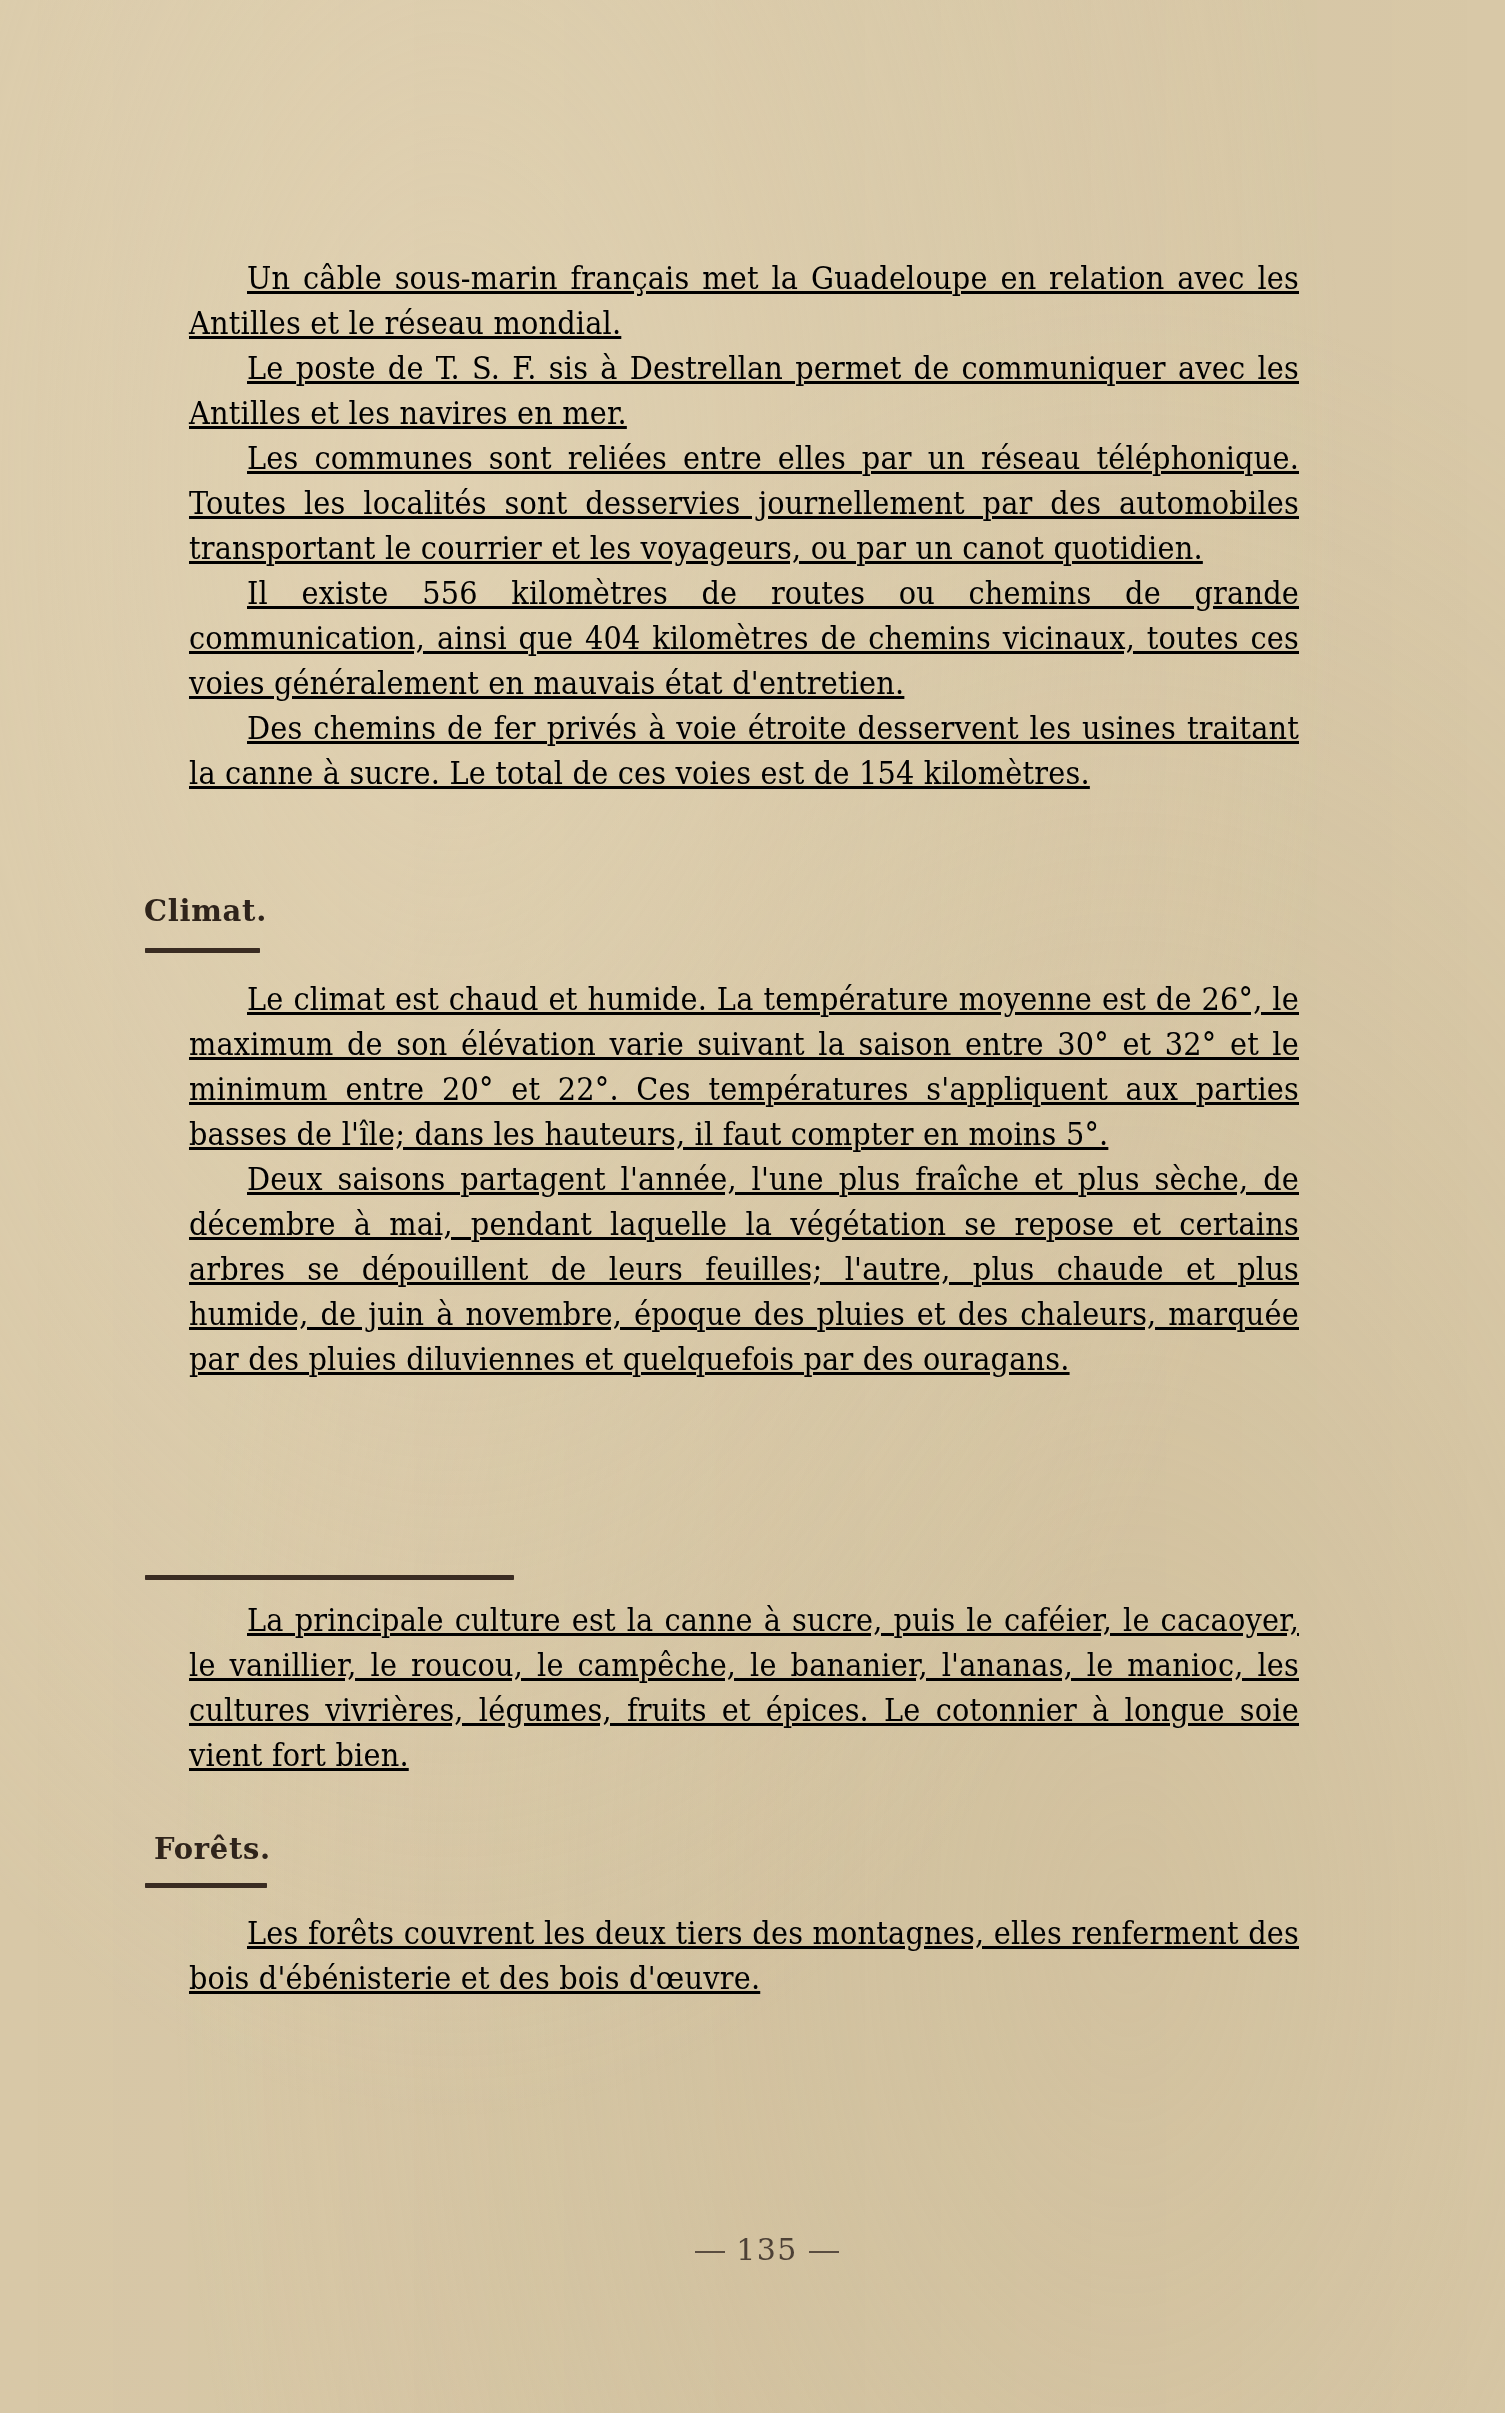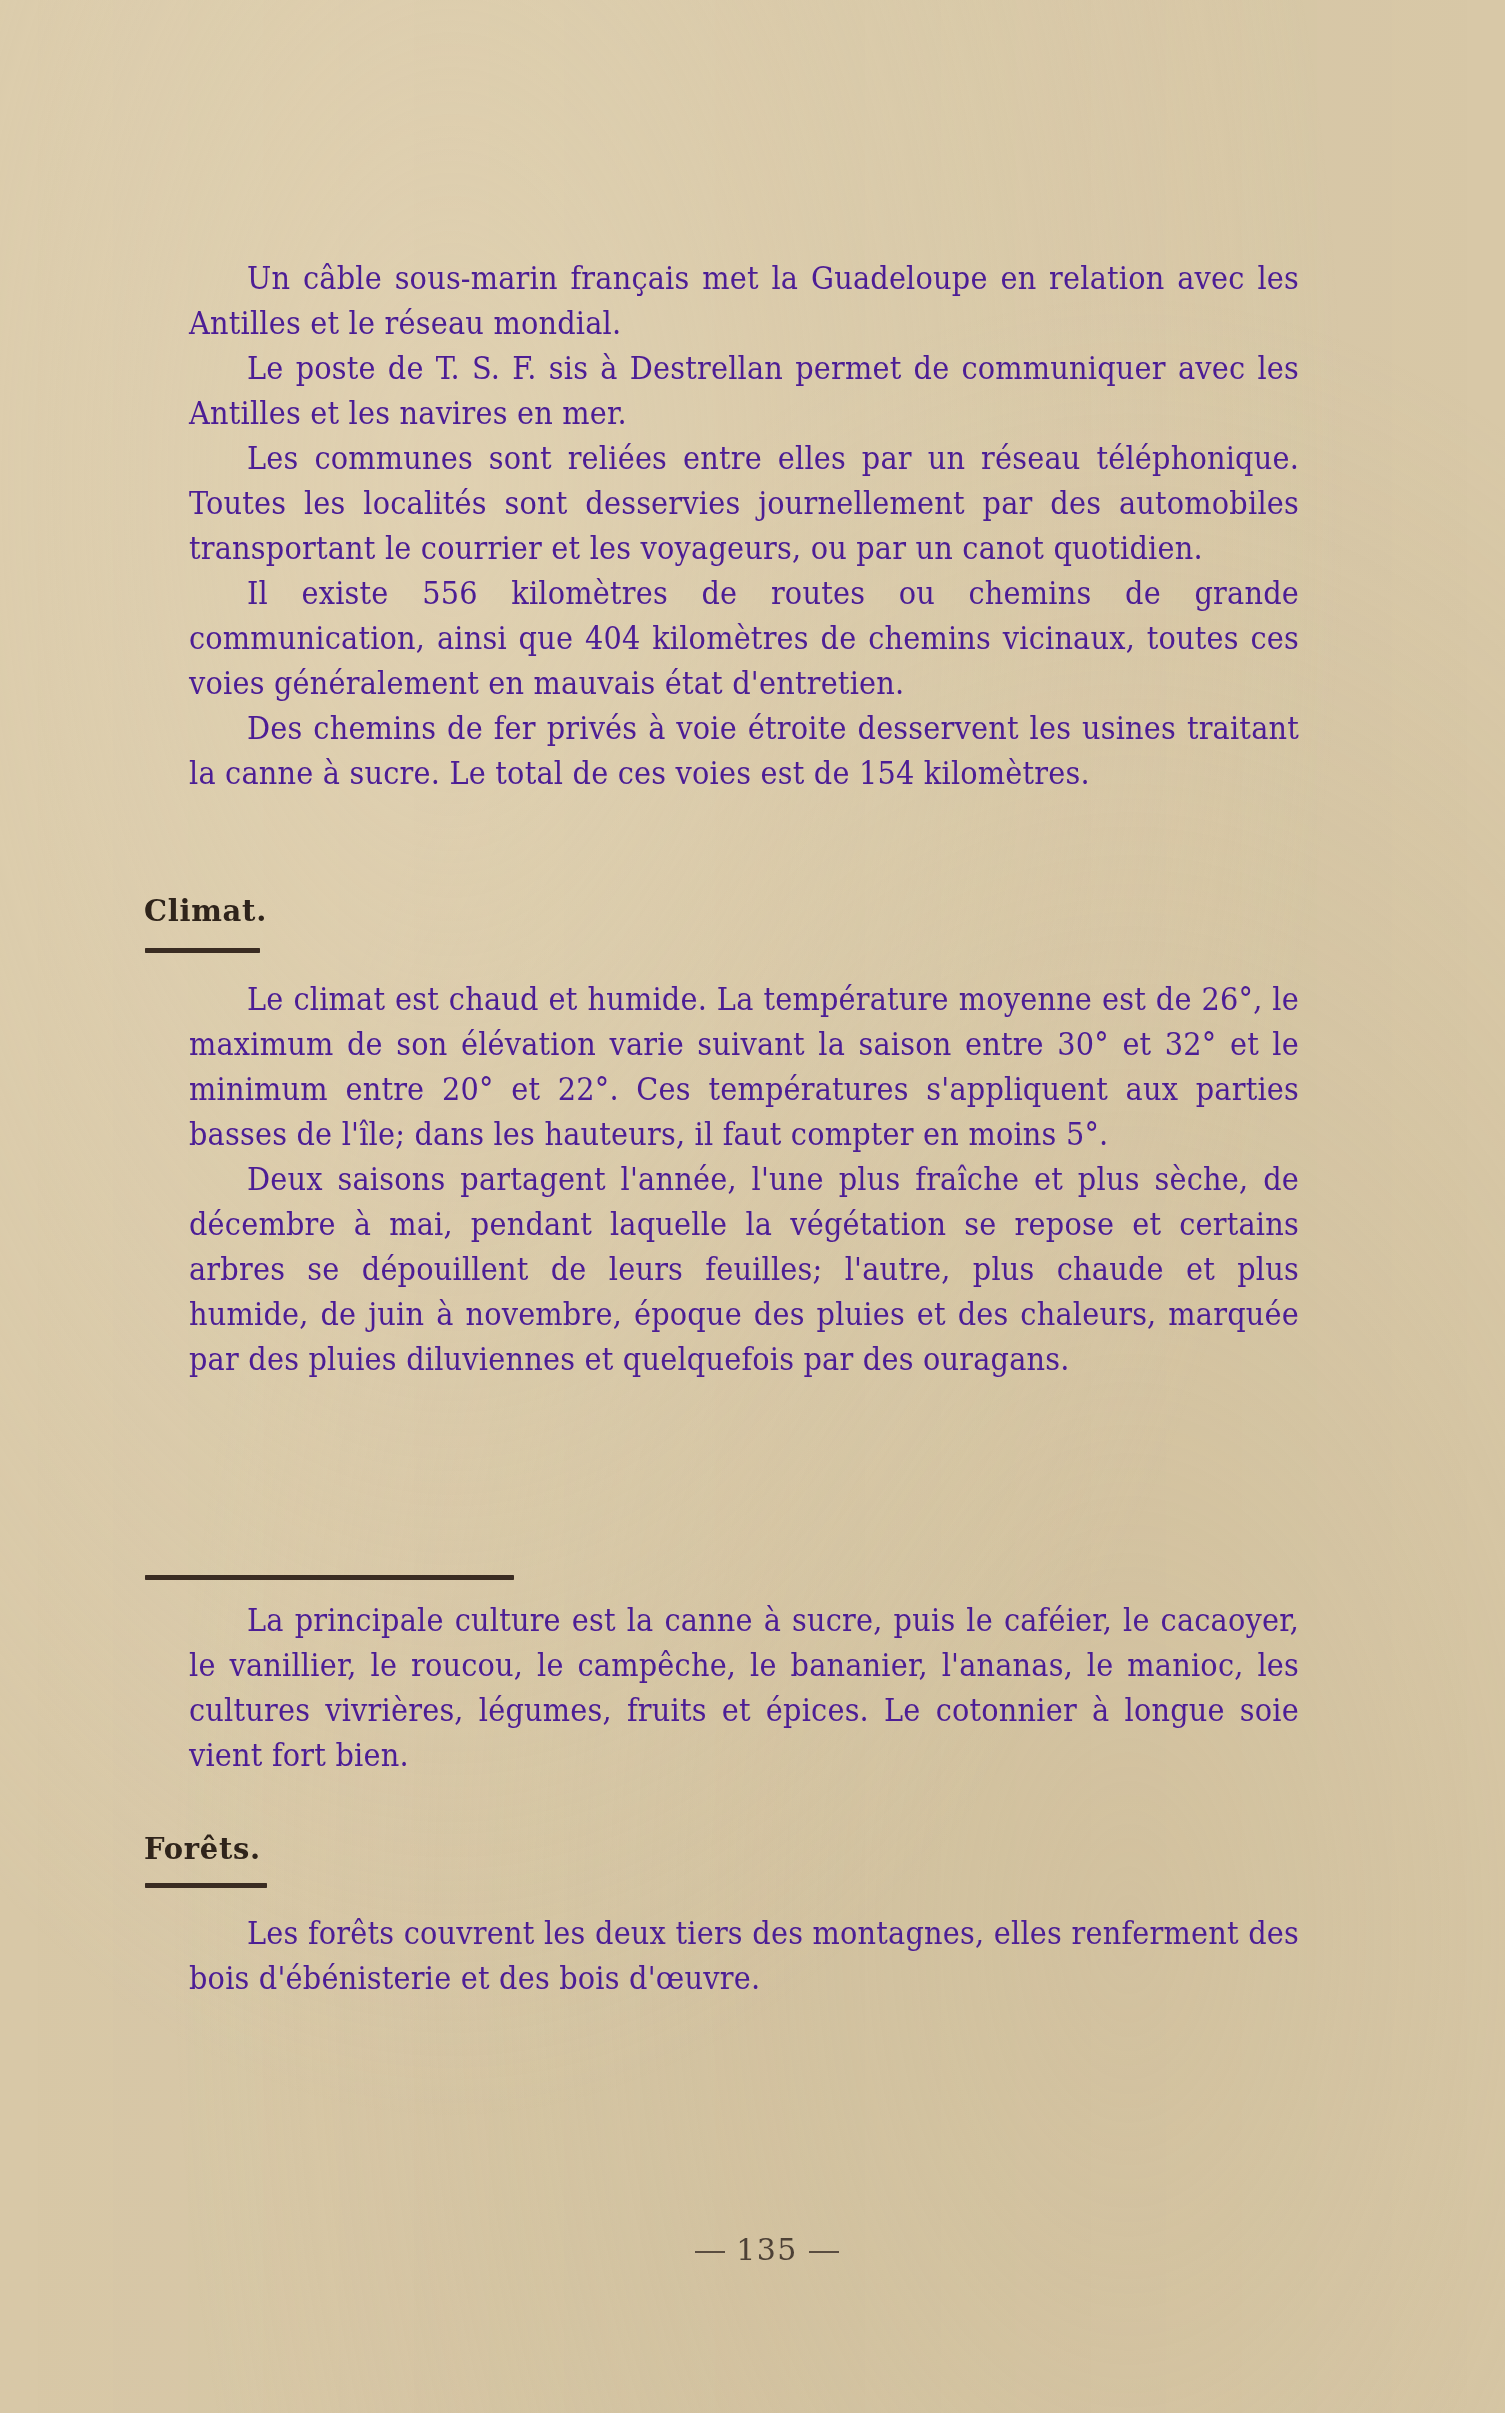--- a/index.html
+++ b/index.html
@@ -25,23 +25,24 @@
       width: 1506px; height: 2413px;
     }
     .text-block {
       position: absolute;
       left: 189px;
       width: 1110px;
       font-family: "DejaVu Serif", serif;
       font-size: 32px;
       line-height: 45px;
       letter-spacing: 0.2px;
-      color: #4c1d95;
+      color: #000000;
       font-stretch: condensed;
       transform-origin: 0 0;
+      text-decoration: underline;
     }
     .para {
       margin: 0;
       text-align: justify;
       text-align-last: left;
       text-indent: 58px;
     }
     .heading {
       position: absolute;
       left: 144px;
@@ -97,21 +98,21 @@
   <div class="text-block" style="top:977px;">
     <p class="para">Le climat est chaud et humide. La température moyenne est de 26°, le maximum de son élévation varie suivant la saison entre 30° et 32° et le minimum entre 20° et 22°. Ces températures s'appliquent aux parties basses de l'île; dans les hauteurs, il faut compter en moins 5°.</p>
     <p class="para">Deux saisons partagent l'année, l'une plus fraîche et plus sèche, de décembre à mai, pendant laquelle la végétation se repose et certains arbres se dépouillent de leurs feuilles; l'autre, plus chaude et plus humide, de juin à novembre, époque des pluies et des chaleurs, marquée par des pluies diluviennes et quelquefois par des ouragans.</p>
   </div>
 
   <div class="heading-rule" style="top:1575px; width:369px;"></div>
   <div class="text-block" style="top:1598px;">
     <p class="para">La principale culture est la canne à sucre, puis le caféier, le cacaoyer, le vanillier, le roucou, le campêche, le bananier, l'ananas, le manioc, les cultures vivrières, légumes, fruits et épices. Le cotonnier à longue soie vient fort bien.</p>
   </div>
 
-  <h2 class="heading" style="top:1832px;">Forêts.</h2>
+  <h2 class="heading" style="top:1832px;margin-left:10px;">Forêts.</h2>
   <div class="heading-rule" style="top:1883px; width:122px;"></div>
   <div class="text-block" style="top:1911px;">
     <p class="para">Les forêts couvrent les deux tiers des montagnes, elles renferment des bois d'ébénisterie et des bois d'œuvre.</p>
   </div>
 
   <div class="page-number">
     <span class="dash"></span><span>135</span><span class="dash"></span>
   </div>
 </div>
 

